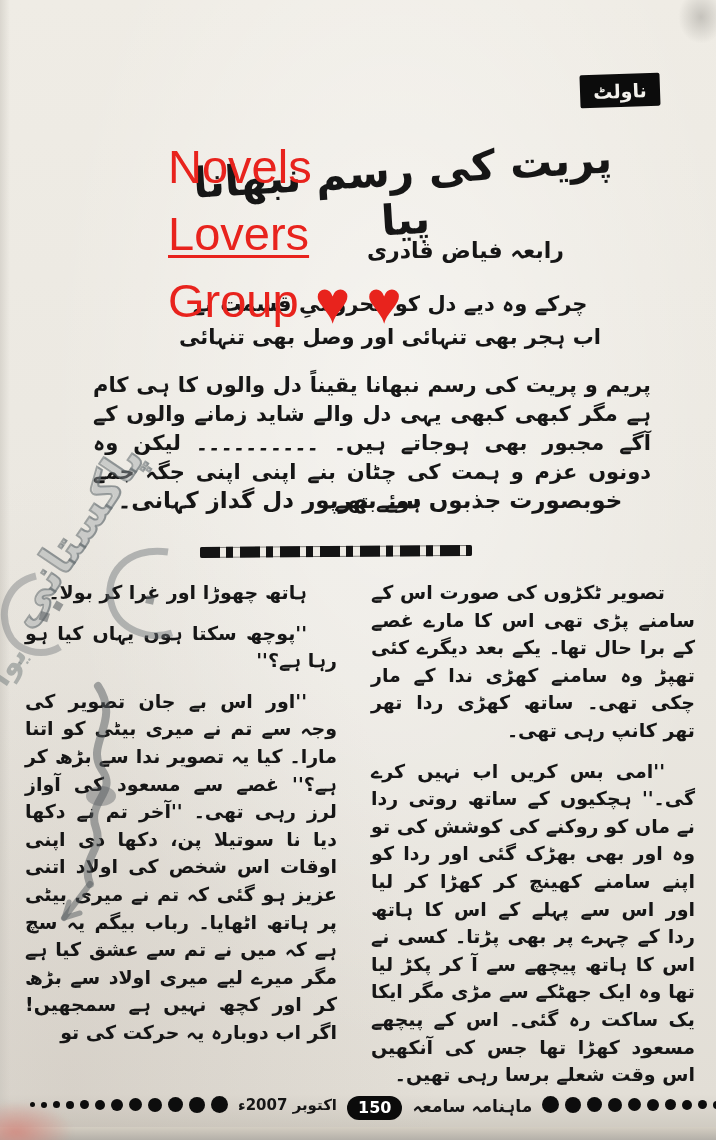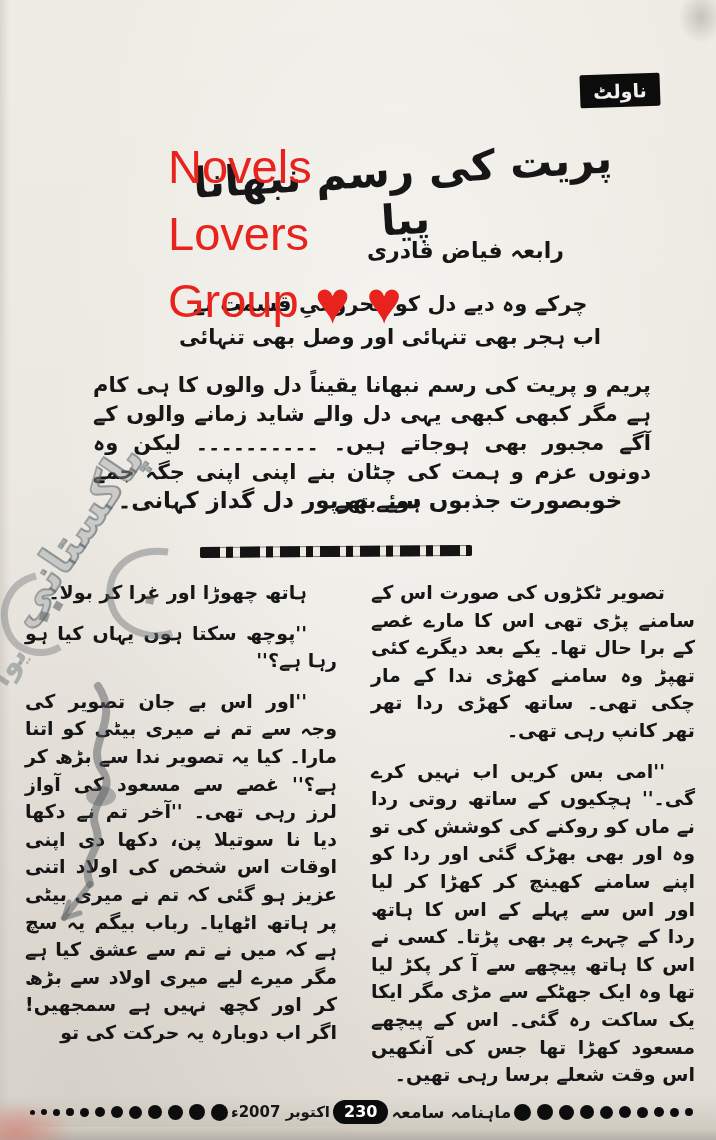--- a/index.html
+++ b/index.html
@@ -35,32 +35,32 @@
     direction:rtl;text-align:justify;text-align-last:center;line-height:29px;margin:11px;}
   .tagline{position:absolute;left:110px;top:487px;width:520px;text-align:center;
     font-size:23px;font-weight:bold;direction:rtl;}
   .divider{position:absolute;left:200px;top:546px;width:272px;height:11px;border-radius:2px;
     background:repeating-linear-gradient(90deg,#141414 0 20px,#efece5 20px 26px,#141414 26px 33px,#efece5 33px 40px);
     box-shadow:0 0 0 1px rgba(20,20,20,.6) inset;transform:rotate(-.4deg);}
   
   .overlay-red{position:absolute;left:168px;top:133px;z-index:30;
     font-family:"Liberation Sans", sans-serif;font-size:47px;line-height:67px;font-weight:500;}
   .overlay-line{white-space:nowrap;}
-  .overlay-line.underlined{text-decoration-thickness:3px;text-underline-offset:5px;}
+  .overlay-line.underlined{text-decoration:underline;text-decoration-thickness:3px;text-underline-offset:5px;}
   .group-row{display:flex;align-items:center;gap:16px;}
   .heart{font-size:60px;line-height:60px;transform:translateY(2px);}
   
   .col{position:absolute;top:566px;height:526px;overflow:hidden;direction:rtl;
     text-align:justify;font-size:19px;line-height:27.6px;font-weight:bold;}
   .col-right{left:358px;width:350px;}
   .col-left{left:12px;width:338px;}
   .col p{margin:13px;text-indent:30px;}
   
   .footer{position:absolute;left:0;top:1096px;width:716px;height:32px;display:flex;
-    align-items:center;gap:3px;padding:0 6px 0 30px;box-sizing:border-box;}
+    align-items:flex-start;gap:10px;padding:0 6px 0 30px;box-sizing:border-box;}
   .dots{display:flex;align-items:center;gap:6px;}
   .dots span{display:inline-block;border-radius:50%;background:#0d0d0d;}
   .footer-date{font-size:15px;font-weight:bold;direction:rtl;white-space:nowrap;}
   .page-badge{background:#0b0b0b;color:#fff;border-radius:13px;padding:1px 11px;
     font-size:16px;font-weight:bold;line-height:22px;}
   .magazine-name{font-size:17px;font-weight:bold;direction:rtl;white-space:nowrap;}
   
   .wm-side{position:absolute;left:-30px;top:508px;z-index:5;font-size:46px;font-weight:bold;
     direction:rtl;color:rgba(255,255,255,.12);-webkit-text-stroke:2px rgba(92,102,106,.55);
     text-shadow:1px 1px 0 rgba(120,130,135,.35);transform:rotate(-56deg);}
@@ -138,21 +138,21 @@
         <span style="width: 9px; height: 9px;"></span>
         <span style="width: 10px; height: 10px;"></span>
         <span style="width: 12px; height: 12px;"></span>
         <span style="width: 13px; height: 13px;"></span>
         <span style="width: 14px; height: 14px;"></span>
         <span style="width: 15px; height: 15px;"></span>
         <span style="width: 16px; height: 16px;"></span>
         <span style="width: 17px; height: 17px;"></span>
       </div>
     <div class="footer-date">اکتوبر 2007ء</div>
-    <div class="page-badge">230</div>
+    <div class="page-badge">150</div>
     <div class="magazine-name">ماہنامہ سامعہ</div>
     <div class="dots">
         <span style="width: 17px; height: 17px;"></span>
         <span style="width: 16px; height: 16px;"></span>
         <span style="width: 15px; height: 15px;"></span>
         <span style="width: 14px; height: 14px;"></span>
         <span style="width: 13px; height: 13px;"></span>
         <span style="width: 12px; height: 12px;"></span>
         <span style="width: 11px; height: 11px;"></span>
         <span style="width: 10px; height: 10px;"></span>

